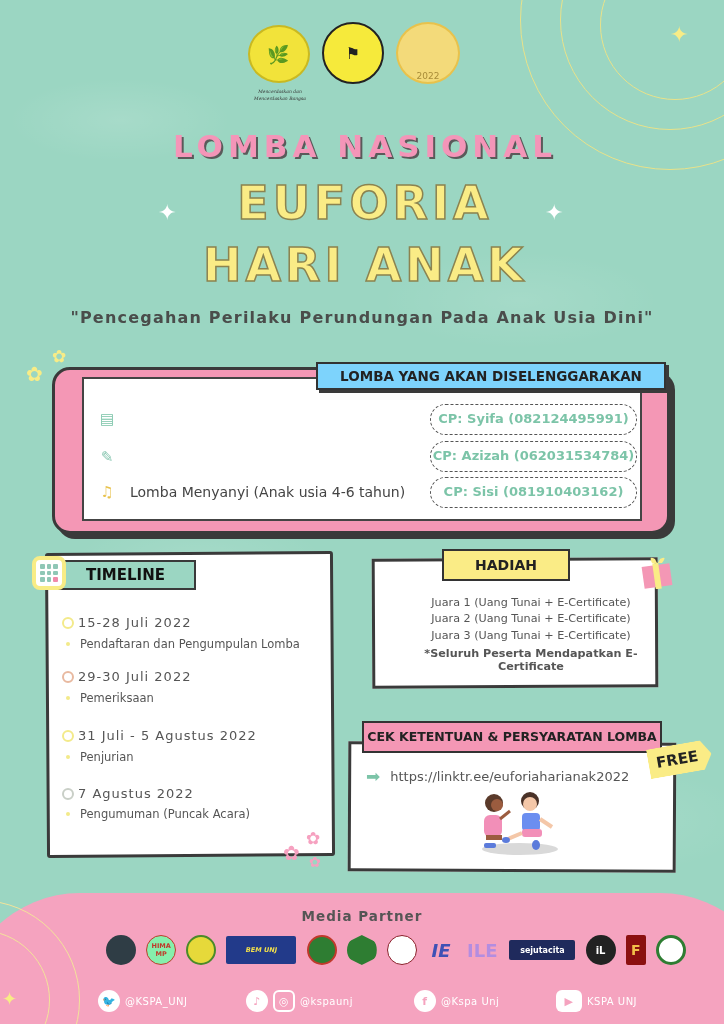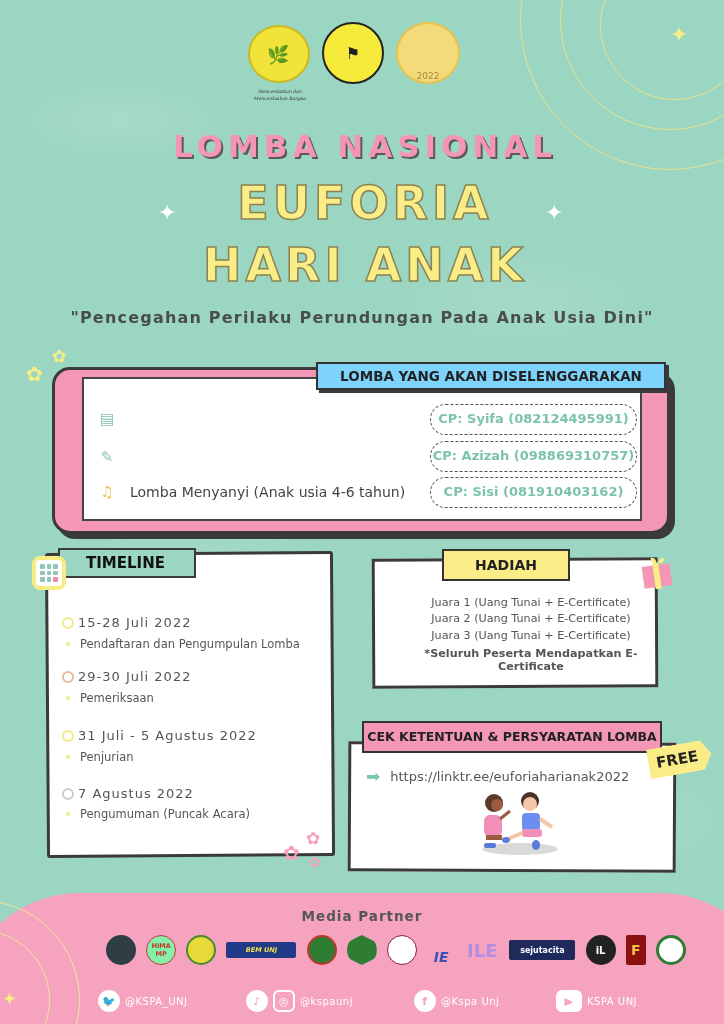--- a/index.html
+++ b/index.html
@@ -73,21 +73,21 @@
   .flower { position:absolute; font-size:20px; color:#f8ec86; line-height:1; }
   .flower.pink { color:#f6a1c0; }
 
   
   .tl-card {
     position:absolute; left:46px; top:552px; width:288px; height:305px;
     background:#fff; border:3px solid #3a3a3a; border-radius:3px;
     transform: rotate(-0.4deg);
   }
   .tl-header {
-    position:absolute; left:58px; top:548px; width:138px; height:30px;
+    position:absolute; left:58px; top:560px; width:138px; height:30px;
     background:#9bd6c2; border:2px solid #3a3a3a;
     font-weight:bold; font-size:15px; color:#111; line-height:26px; padding-left:26px;
   }
   .cal-icon {
     position:absolute; left:32px; top:556px; width:34px; height:34px;
     background:#fff; border:4px solid #f8ec86; border-radius:8px;
     display:grid; grid-template-columns:repeat(3,1fr); gap:2px; padding:4px;
   }
   .cal-icon span { background:#8fc7b6; border-radius:1px; }
   .cal-icon span.hot { background:#f08aaa; }
@@ -184,21 +184,21 @@
 </div>
 <div class="lomba-item" style="top:444px;">
   <span class="ic" style="color:#8ac7b2;">✎</span>
 </div>
 <div class="lomba-item" style="top:479px;">
   <span class="ic" style="color:#e8c24c;">♫</span>
   <span>Lomba Menyanyi (Anak usia 4-6 tahun)</span>
 </div>
 
 <div class="cp" style="top:404px;">CP: Syifa (082124495991)</div>
-<div class="cp" style="top:441px;">CP: Azizah (098869310757)</div>
+<div class="cp" style="top:441px;">CP: Azizah (062031534784)</div>
 <div class="cp" style="top:477px;">CP: Sisi (081910403162)</div>
 
 <div class="tl-card"></div>
 <div class="tl-header">TIMELINE</div>
 <div class="cal-icon">
   <span></span>
     <span></span>
     <span></span>
     <span></span>
     <span></span>
@@ -290,27 +290,27 @@
 <div class="ring" style="left:-90px; top:930px; width:140px; height:140px; border-color:#f3e39a;"></div>
 <div class="sparkle" style="left:2px; top:990px; color:#f8ec86; font-size:18px;">✦</div>
 
 <div class="mp-title">Media Partner</div>
 <div class="partners">
   <div class="partner" style="background:#2f3d45;"></div>
   <div class="partner" style="background:#86efac; color:#c0392b; border:1px solid #c0392b;">
       <span>HIMA MP</span>
     </div>
   <div class="partner" style="background:#e6d93a; border:2px solid #4a8a2a;"></div>
-  <div class="partner rect" style="background:#223a8a; width:70px; height:16px; color:#f3e04a; font-style:italic;">
+  <div class="partner rect" style="background:#223a8a; width:70px; height:28px; color:#f3e04a; font-style:italic;">
       <span>BEM UNJ</span>
     </div>
   <div class="partner" style="background:#2e7d32; border:2px solid #c0392b;"></div>
   <div class="partner" style="background:#2e7d32; clip-path:polygon(50% 0,100% 25%,100% 75%,50% 100%,0 75%,0 25%);"></div>
   <div class="partner" style="background:#fff; border:1px solid #8b1f2a;"></div>
-  <div class="partner rect" style="color:#3f51b5; font-size:14px; font-style:italic; width:28px;align-items:flex-end;">
+  <div class="partner rect" style="color:#3f51b5; font-size:18px; font-style:italic; width:28px;">
       <span>IE</span>
     </div>
   <div class="partner rect" style="color:#b38de0; font-size:18px; width:34px;">
       <span>ILE</span>
     </div>
   <div class="partner rect" style="background:#1f2a5c; width:66px; height:20px; font-size:8px;">
       <span>sejutacita</span>
     </div>
   <div class="partner" style="background:#222; font-size:10px;">
       <span>iL</span>

